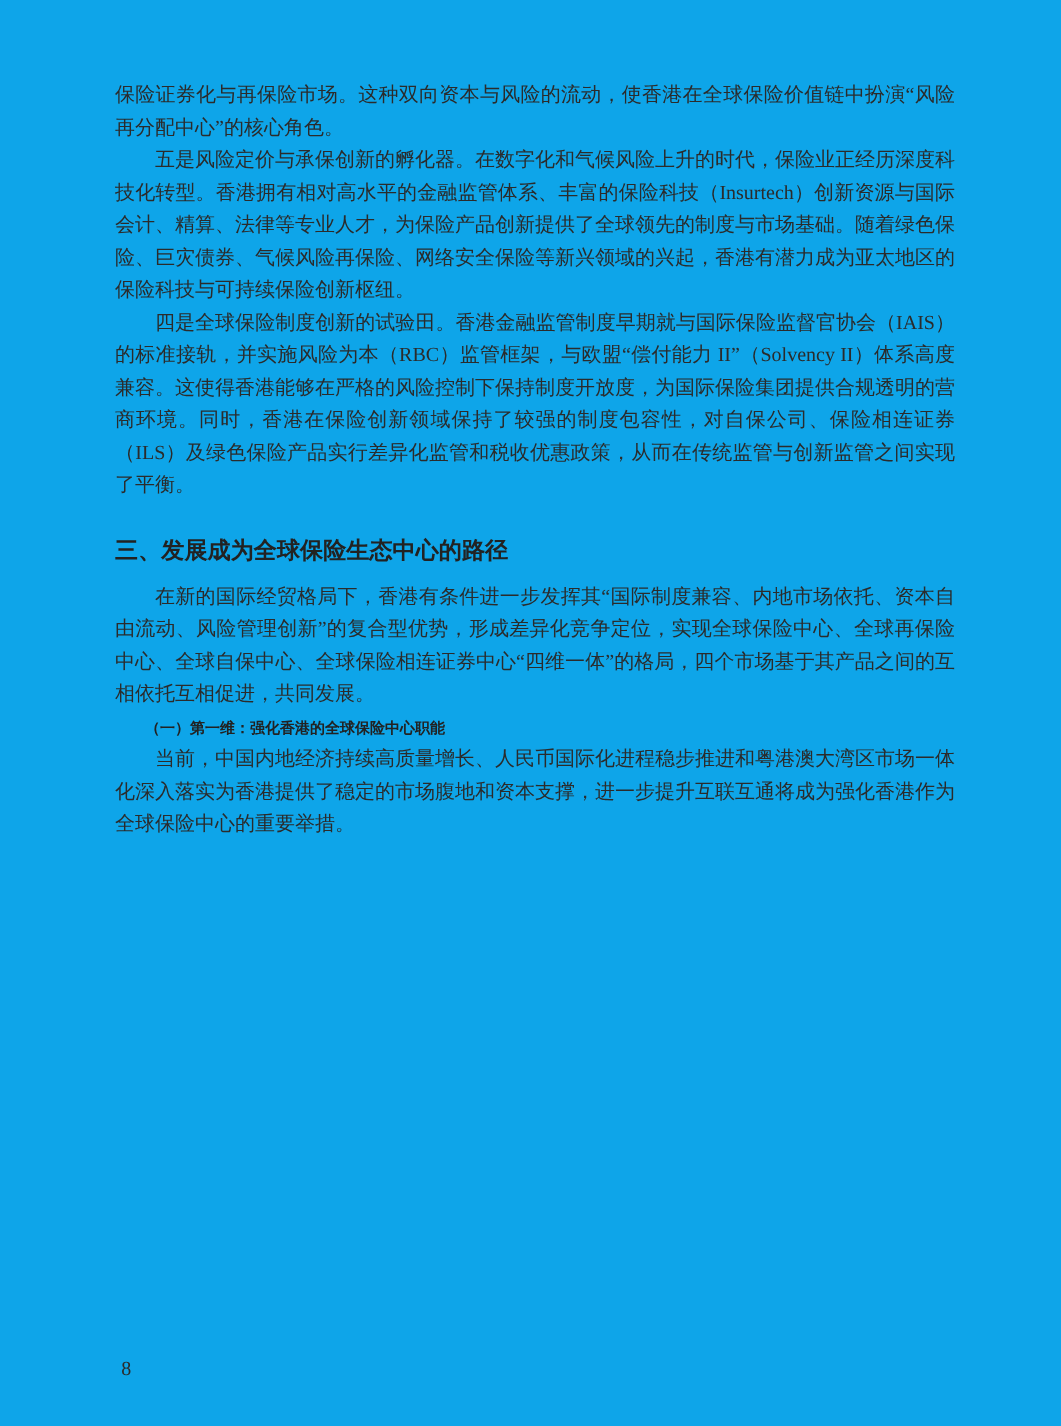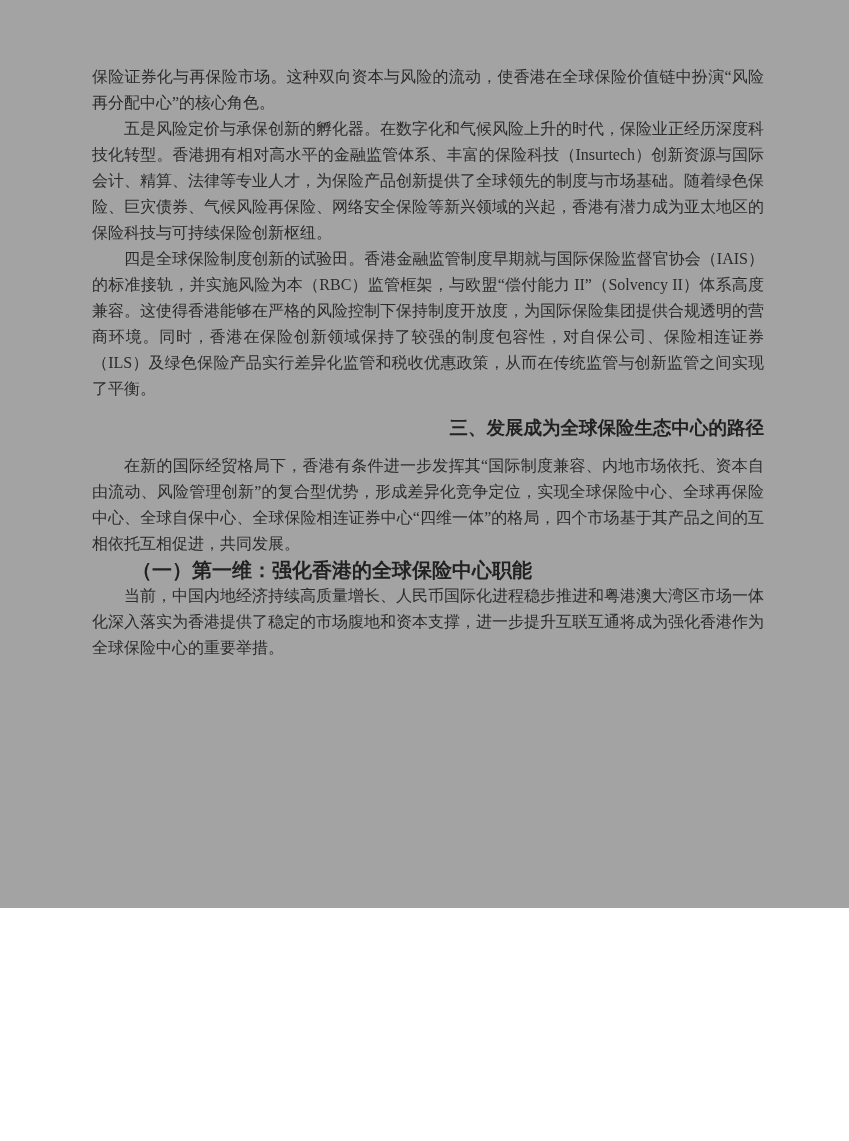--- a/index.html
+++ b/index.html
@@ -3,22 +3,22 @@
 <meta charset="utf-8">
 <style>
   html, body {
     margin: 0;
     padding: 0;
     background: #ffffff;
   }
   .page {
     position: relative;
     width: 849px;
-    height: 908px;
-    background: #a3a3a3;
+    height: 1141px;
+    background: #0ea5e9;
     overflow: hidden;
     font-family: "Liberation Serif", "DejaVu Serif", serif;
     color: #2b2b2b;
   }
   .content {
     position: absolute;
     left: 92px;
     top: 64px;
     width: 672px;
     font-size: 16px;
@@ -31,29 +31,29 @@
     text-indent: 2em;
   }
   .content p.no-indent {
     text-indent: 0;
   }
   .section-heading {
     font-family: "Liberation Sans", "DejaVu Sans", sans-serif;
     font-weight: 700;
     font-size: 18.5px;
     line-height: 27px;
-    text-align: right;
+    text-align: left;
     text-indent: 0;
-    margin: 12px 0 12px 0;
+    margin: 24px 0 12px 0;
     color: #222222;
   }
   .subsection-heading {
     font-family: "Liberation Sans", "DejaVu Sans", sans-serif;
     font-weight: 700;
-    font-size: 20px;
+    font-size: 12px;
     line-height: 26px;
     text-indent: 2em;
     margin: 0;
     color: #222222;
   }
   .page-num {
     position: absolute;
     left: 97px;
     top: 1086px;
     font-size: 16px;

